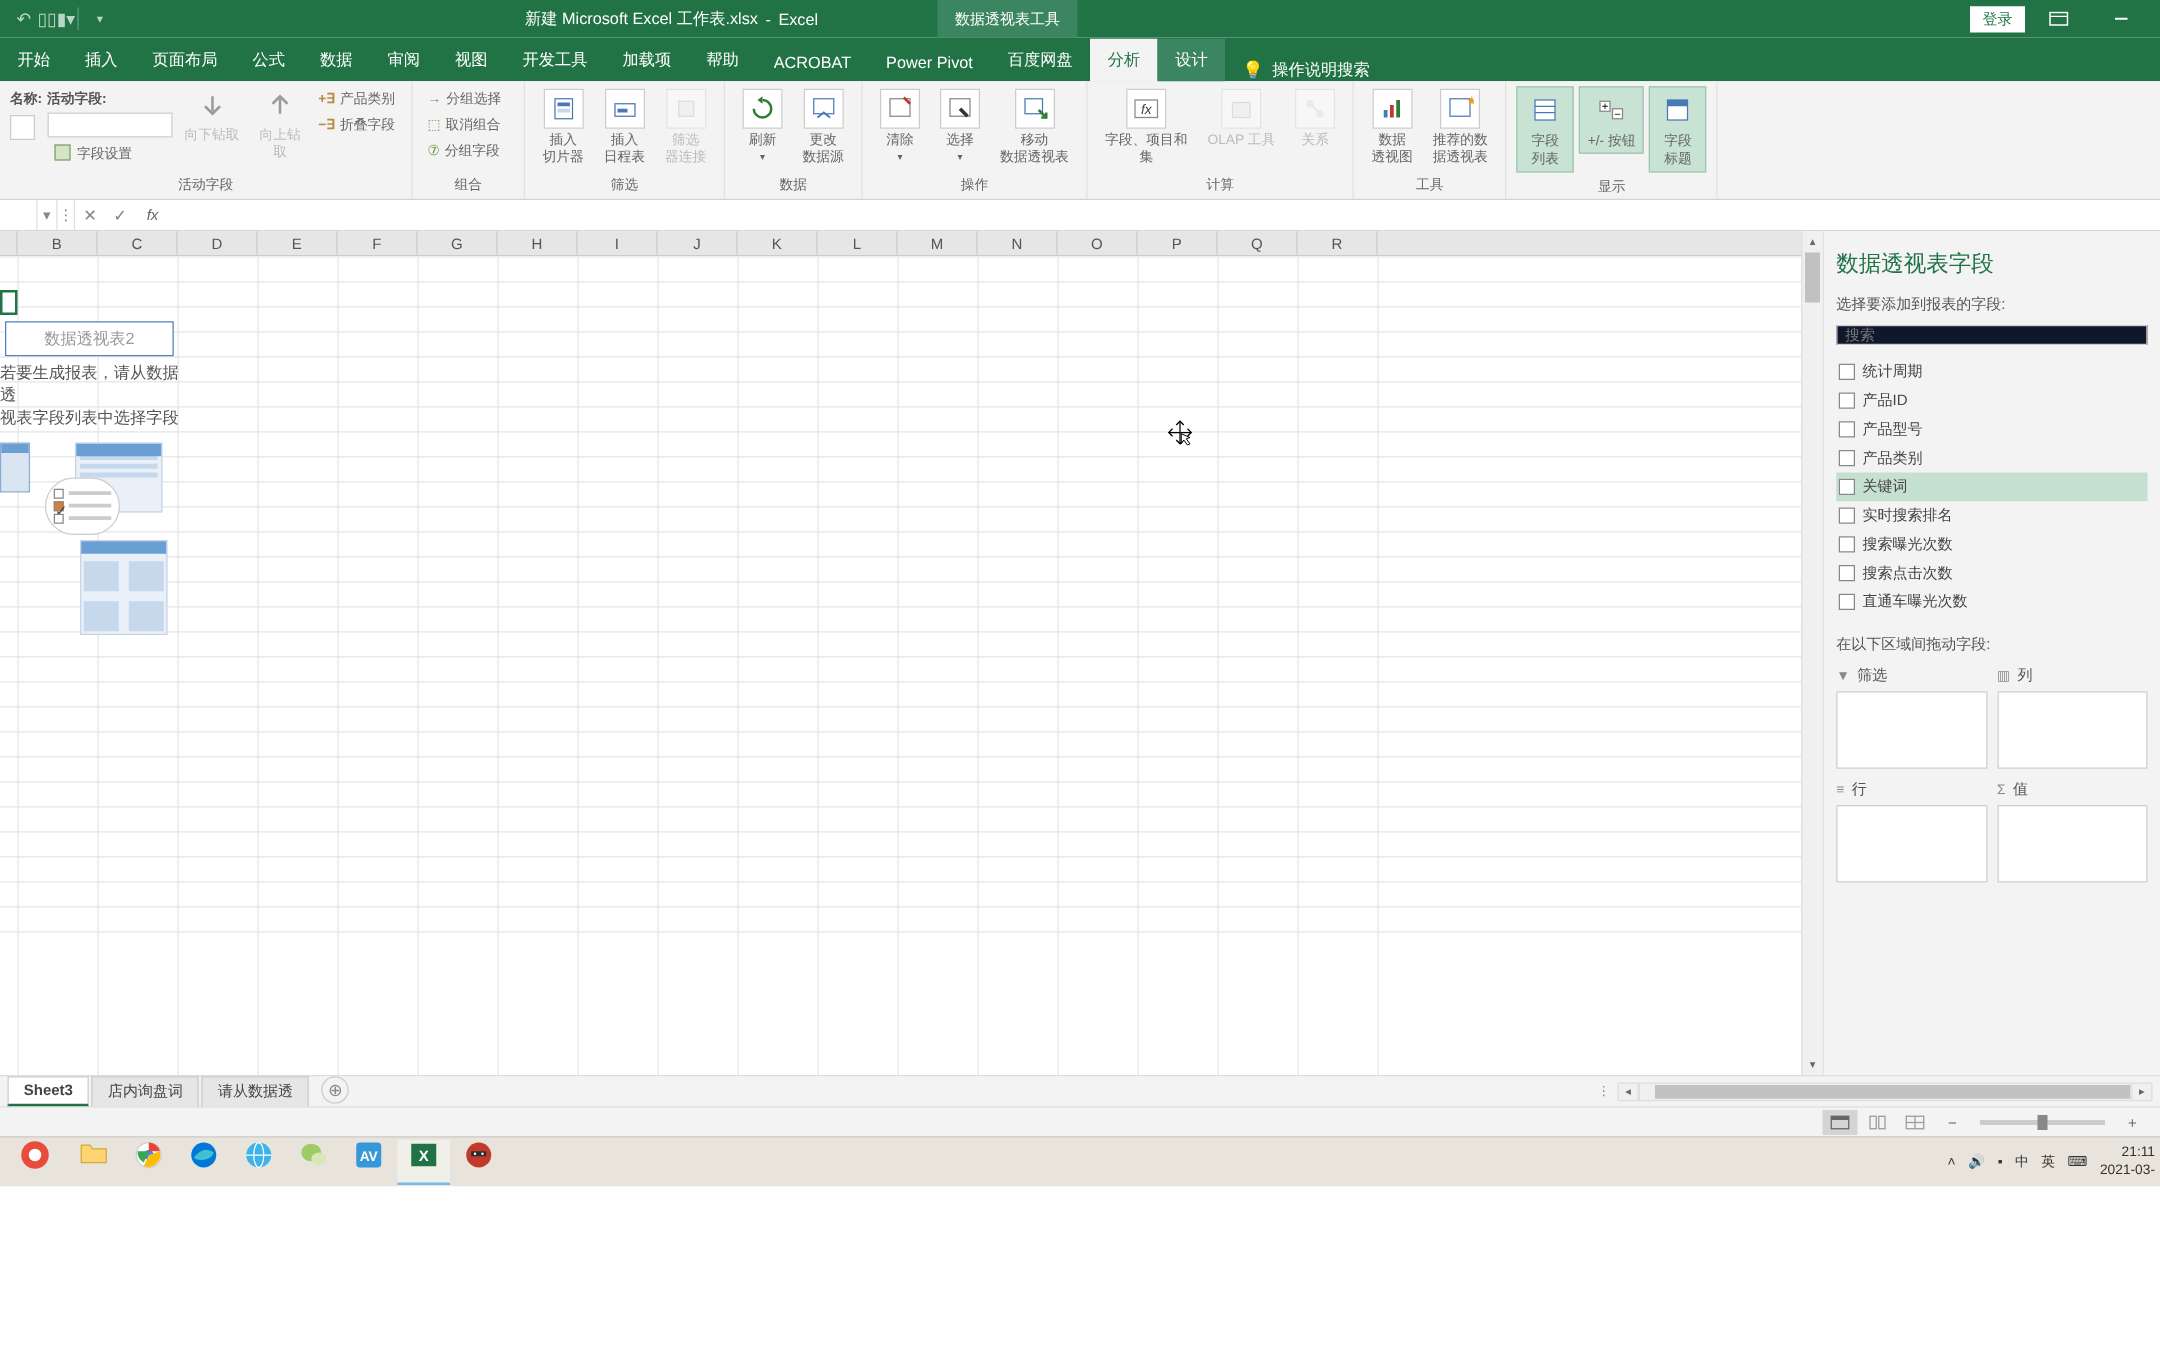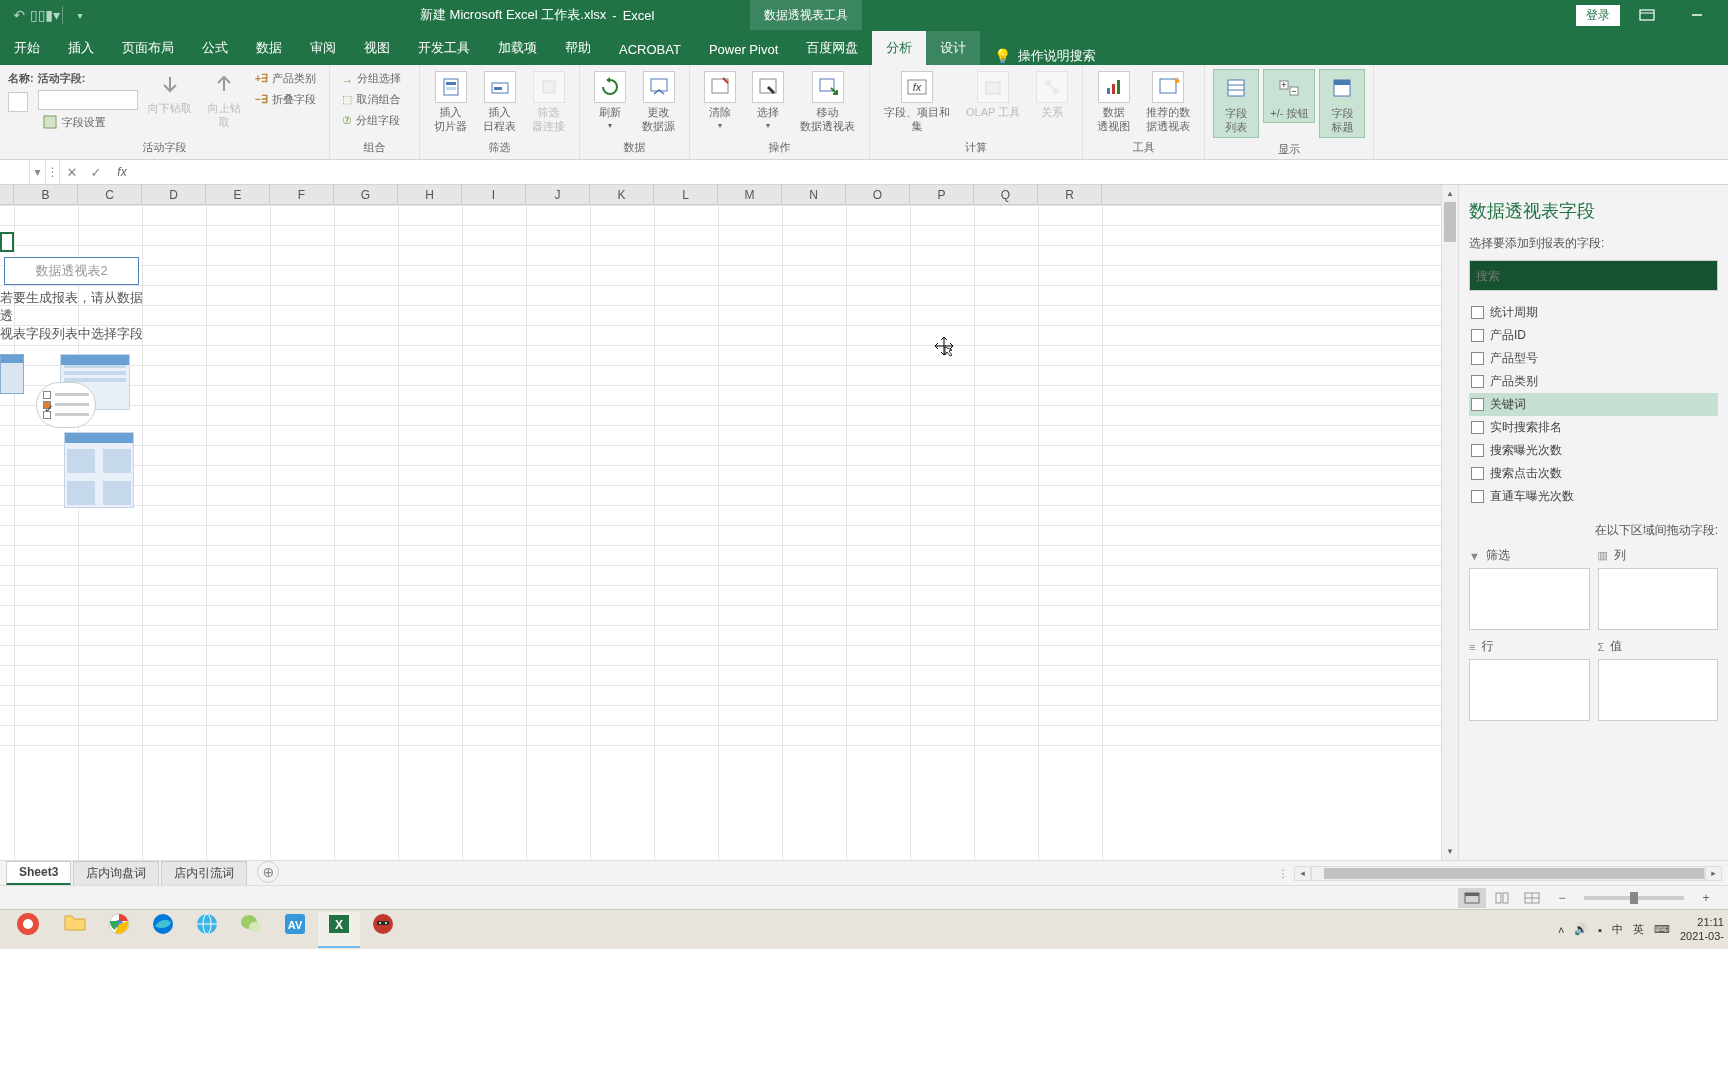--- a/index.html
+++ b/index.html
@@ -92,26 +92,26 @@
 .add-sheet { width: 22px; height: 22px; border: 1px solid #ccc; border-radius: 50%; display: flex; align-items: center; justify-content: center; margin-left: 8px; font-size: 14px; color: #888; }
 .hscroll { flex: 1; display: flex; align-items: center; margin: 0 6px; }
 .hscroll .track { flex: 1; height: 15px; background: #f0f0f0; border: 1px solid #ddd; position: relative; }
 .hscroll .thumb { position: absolute; left: 12px; top: 1px; bottom: 1px; width: 380px; background: #c1c1c1; }
 .hscroll .harr { width: 17px; height: 15px; background: #f0f0f0; border: 1px solid #ddd; text-align: center; font-size: 9px; line-height: 13px; color: #666; }
 
 
 .field-pane { width: 270px; background: #f3f3f3; border-left: 1px solid #ddd; display: flex; flex-direction: column; padding: 8px 10px 4px 10px; }
 .fp-title { font-size: 18px; color: #217346; font-weight: normal; padding: 6px 0 12px 0; }
 .fp-sub { font-size: 12px; color: #555; padding-bottom: 8px; }
-.fp-search { width: 100%; height: 31px; border: 1px solid #ccc; background: #14532d; padding: 0 6px; font-size: 12px; color: #999; margin-bottom: 10px; }
+.fp-search { width: 100%; height: 16px; border: 1px solid #ccc; background: #0f172a; padding: 0 6px; font-size: 12px; color: #999; margin-bottom: 10px; }
 .fp-fields { flex: 0 0 auto; }
 .fp-field { display: flex; align-items: center; gap: 6px; padding: 3px 2px; font-size: 12px; }
 .fp-field.hover { background: #c5e0d0; }
 .fp-chk { width: 13px; height: 13px; border: 1px solid #888; background: #fff; }
-.fp-areas-label { font-size: 12px; color: #555; padding: 14px 0 8px 0; text-align: right; }
+.fp-areas-label { font-size: 12px; color: #555; padding: 14px 0 8px 0; }
 .fp-areas { display: grid; grid-template-columns: 1fr 1fr; gap: 8px; }
 .fp-area { display: flex; flex-direction: column; }
 .fp-area-h { font-size: 12px; color: #555; display: flex; align-items: center; gap: 6px; padding-bottom: 4px; }
 .fp-area-h .ai { font-size: 11px; color: #888; }
 .fp-area-box { flex: 1; min-height: 62px; background: #fff; border: 1px solid #ccc; }
 .fp-defer { display: flex; align-items: center; gap: 6px; padding: 10px 0 4px 0; font-size: 12px; }
 
 
 .status-bar { height: 24px; background: #f3f3f3; border-top: 1px solid #ddd; display: flex; align-items: center; justify-content: flex-end; padding: 0 8px; gap: 2px; }
 .view-btn { width: 28px; height: 20px; display: flex; align-items: center; justify-content: center; color: #666; }
@@ -656,21 +656,21 @@
           <div class="fp-area-box"></div>
         </div>
     </div>
   </div>
 </div>
 
 <div class="sheet-tabs-row">
   <div class="sheet-nav">
     <div class="sheet-tab active">Sheet3</div>
     <div class="sheet-tab inactive">店内询盘词</div>
-    <div class="sheet-tab inactive">店内引流词</div>
+    <div class="sheet-tab inactive">请从数据透</div>
     <div class="add-sheet">⊕</div>
   </div>
   <div style="flex:1"></div>
   <div class="hscroll" style="flex:0 0 450px">
     <div style="font-size:10px;padding:0 6px;color:#888">⋮</div>
     <div class="harr">◂</div>
     <div class="track">
         <div class="thumb"></div>
       </div>
     <div class="harr">▸</div>

